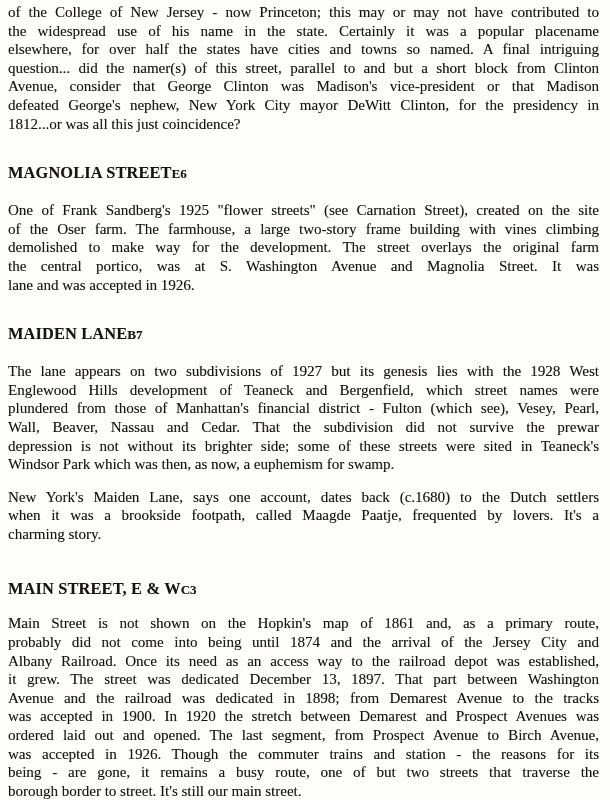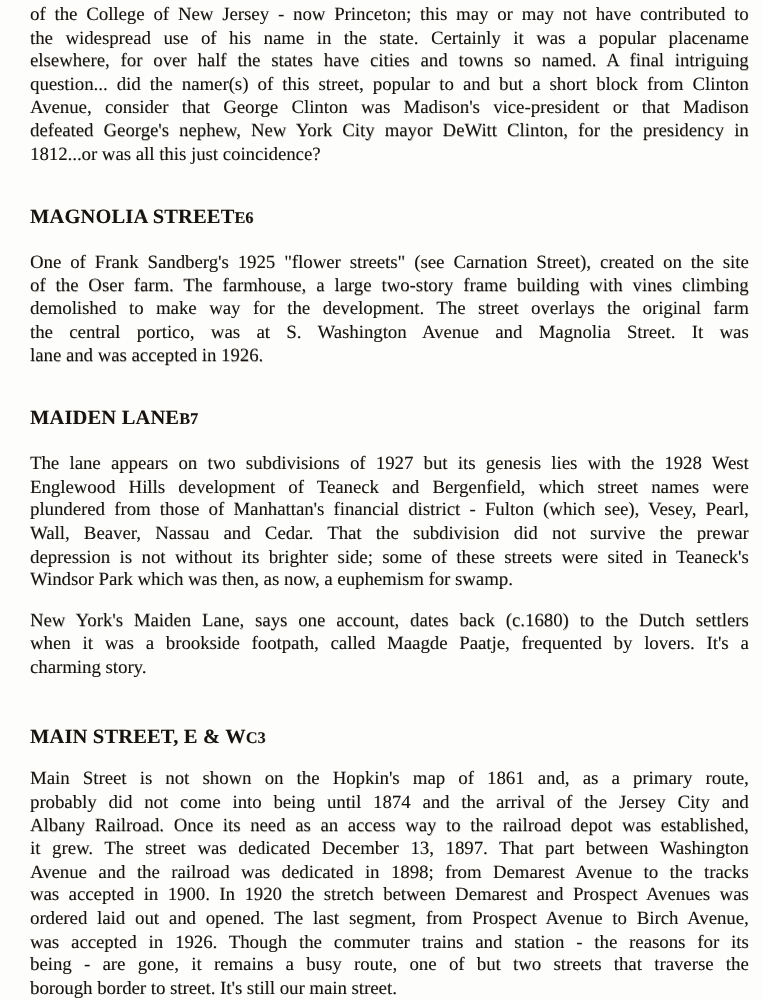--- a/index.html
+++ b/index.html
@@ -4,21 +4,21 @@
 <style>
   * { box-sizing: border-box; }
   html, body {
     margin: 0; padding: 0;
     width: 610px; height: 800px;
     background: #fdfdfb;
     overflow: hidden;
   }
   .page {
     width: 610px; height: 800px;
-    padding: 3px 11px 0 24px;
+    padding: 3px 11px 0 8px;
     font-family: "Liberation Serif", "DejaVu Serif", serif;
     font-size: 15px;
     color: #171310;
     text-shadow: 0.3px 0.2px 0 rgba(25,18,10,0.35);
   }
   .para { margin: 0; }
   .line {
     height: 18.6px;
     line-height: 18.6px;
     text-align: justify;
@@ -51,21 +51,21 @@
 </style>
 </head>
 <body>
 
 <div class="page">
 
   <div class="para">
     <div class="line">of the College of New Jersey - now Princeton;  this may or may not have contributed to</div>
     <div class="line">the widespread use of his  name in the state.  Certainly it was a popular placename</div>
     <div class="line">elsewhere,  for over half the states have cities and towns so named.  A  final  intriguing</div>
-    <div class="line">question...  did the namer(s) of this street, popular  to and but a short block from Clinton</div>
+    <div class="line">question...  did the namer(s) of this street, parallel  to and but a short block from Clinton</div>
     <div class="line">Avenue, consider that George  Clinton was Madison's vice-president or that Madison</div>
     <div class="line">defeated George's nephew, New York City mayor DeWitt Clinton, for the presidency in</div>
     <div class="line last">1812...or was all this just coincidence?</div>
   </div>
 
   <div class="sec-head mt30">
     <span class="h">MAGNOLIA STREET</span>
     <span class="ref">E6</span>
   </div>
   <div class="para mt18">

